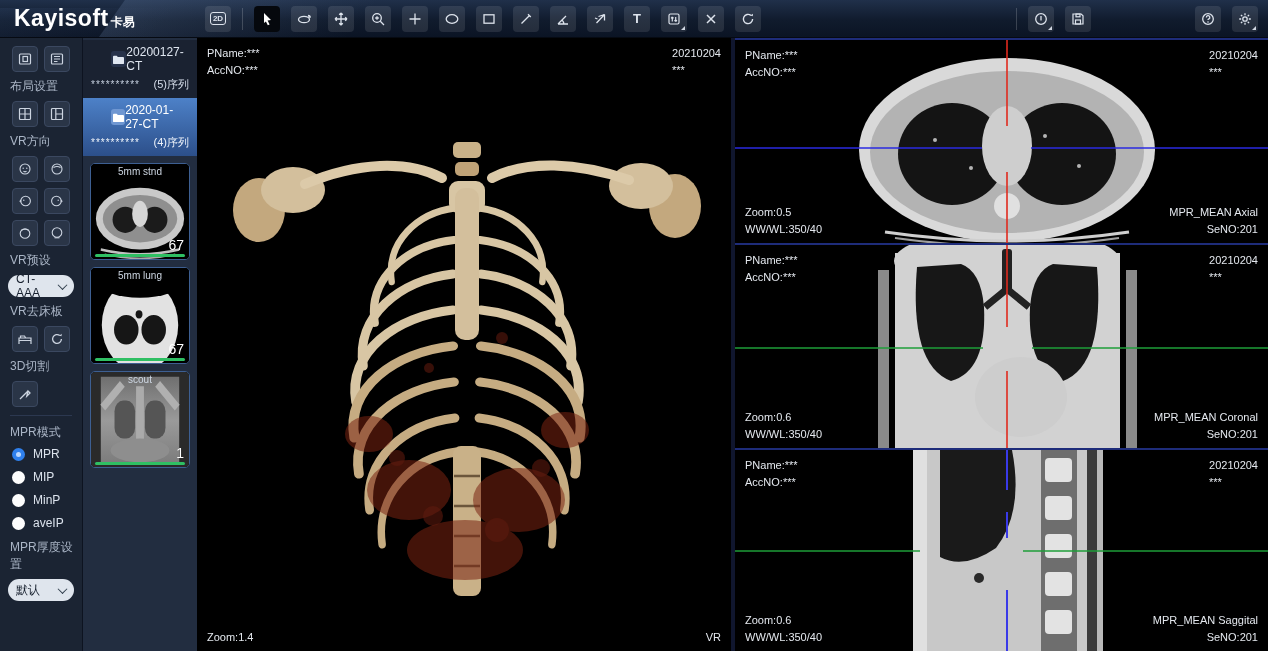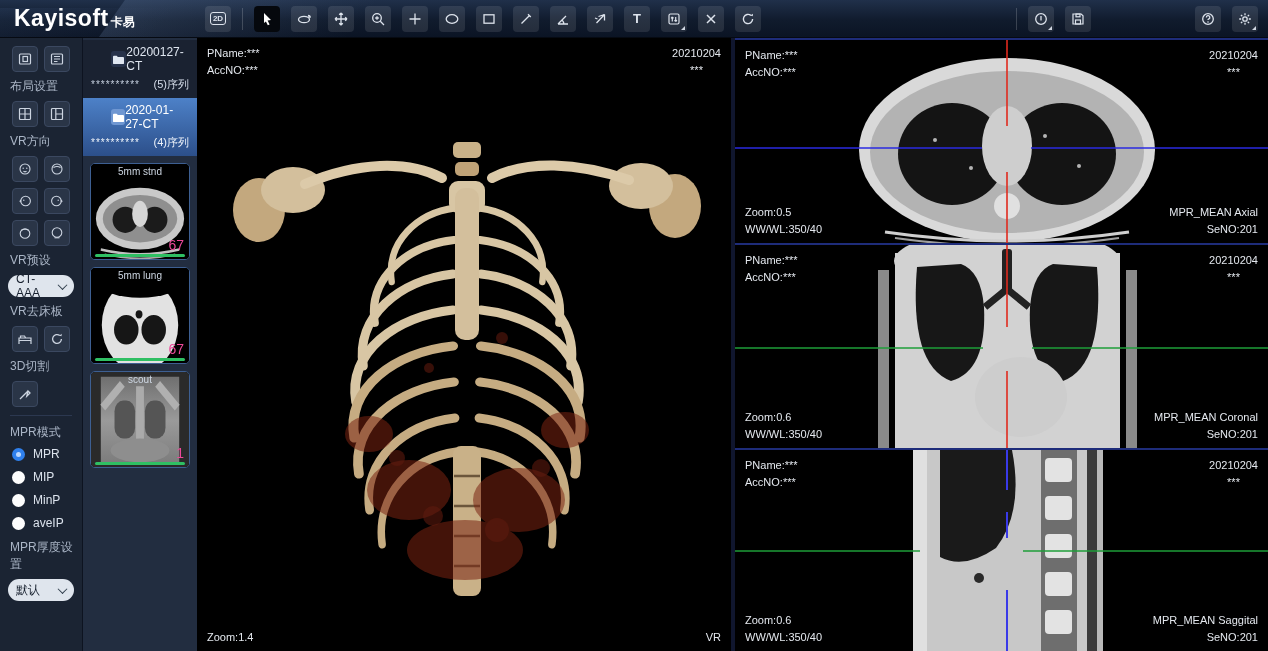--- a/index.html
+++ b/index.html
@@ -53,32 +53,32 @@
   .study-stars { font-size:10px; color:#c3cddc; letter-spacing:1px; }
   .study-count { font-size:11px; color:#d6deea; }
   .study.selected .study-stars, .study.selected .study-count { color:#eef3fa; }
   .ficon { width:18px; height:16px; display:flex; align-items:center; justify-content:center; border-radius:3px; }
   .ficon.dark { background:#27324a; }
   .ficon.lite { background:#6f97d2; }
   .thumb { position:relative; width:100px; height:97px; margin:7px auto 0 auto; border:1px solid #3d5f92; border-radius:5px; overflow:hidden; background:#000; cursor:pointer; }
   .thumb.selected { border-color:#6d9be0; }
   .thumb svg.timg { position:absolute; inset:0; width:100%; height:100%; }
   .thumb-label { position:absolute; top:2px; left:0; right:0; text-align:center; font-size:10px; color:#cdd6e2; }
-  .thumb-count { position:absolute; right:5px; bottom:6px; font-size:14px; color:#ec4899; }
+  .thumb-count { position:absolute; right:5px; bottom:6px; font-size:14px; color:#ffffff; }
   .thumb-progress { position:absolute; left:4px; right:4px; bottom:2px; height:3px; background:#2fbf63; border-radius:2px; }
 
   
   .viewport { position:relative; background:#000; overflow:hidden; }
   .vdivider { background:#10162e; }
   .rightcol { display:grid; grid-template-rows:205px 205px 203px; }
   .panel { position:relative; background:#000; overflow:hidden; border-top:2px solid #1e2c7a; }
   .panel svg.pimg { position:absolute; left:0; top:0; width:100%; height:100%; }
   .ovl { position:absolute; font-size:11px; color:#e4e8ee; line-height:1.55; z-index:5; pointer-events:none; }
   .ovl.tl { top:7px; left:10px; }
-  .ovl.tr { top:7px; right:10px; text-align:center; }
+  .ovl.tr { top:7px; right:10px; text-align:left; }
   .ovl.bl { bottom:5px; left:10px; }
   .ovl.br { bottom:5px; right:10px; text-align:right; }
   .viewport svg.vr3d { position:absolute; inset:0; width:100%; height:100%; }
 </style>
 </head>
 <body>
 
 <div class="app">
 
   <header class="topbar">

